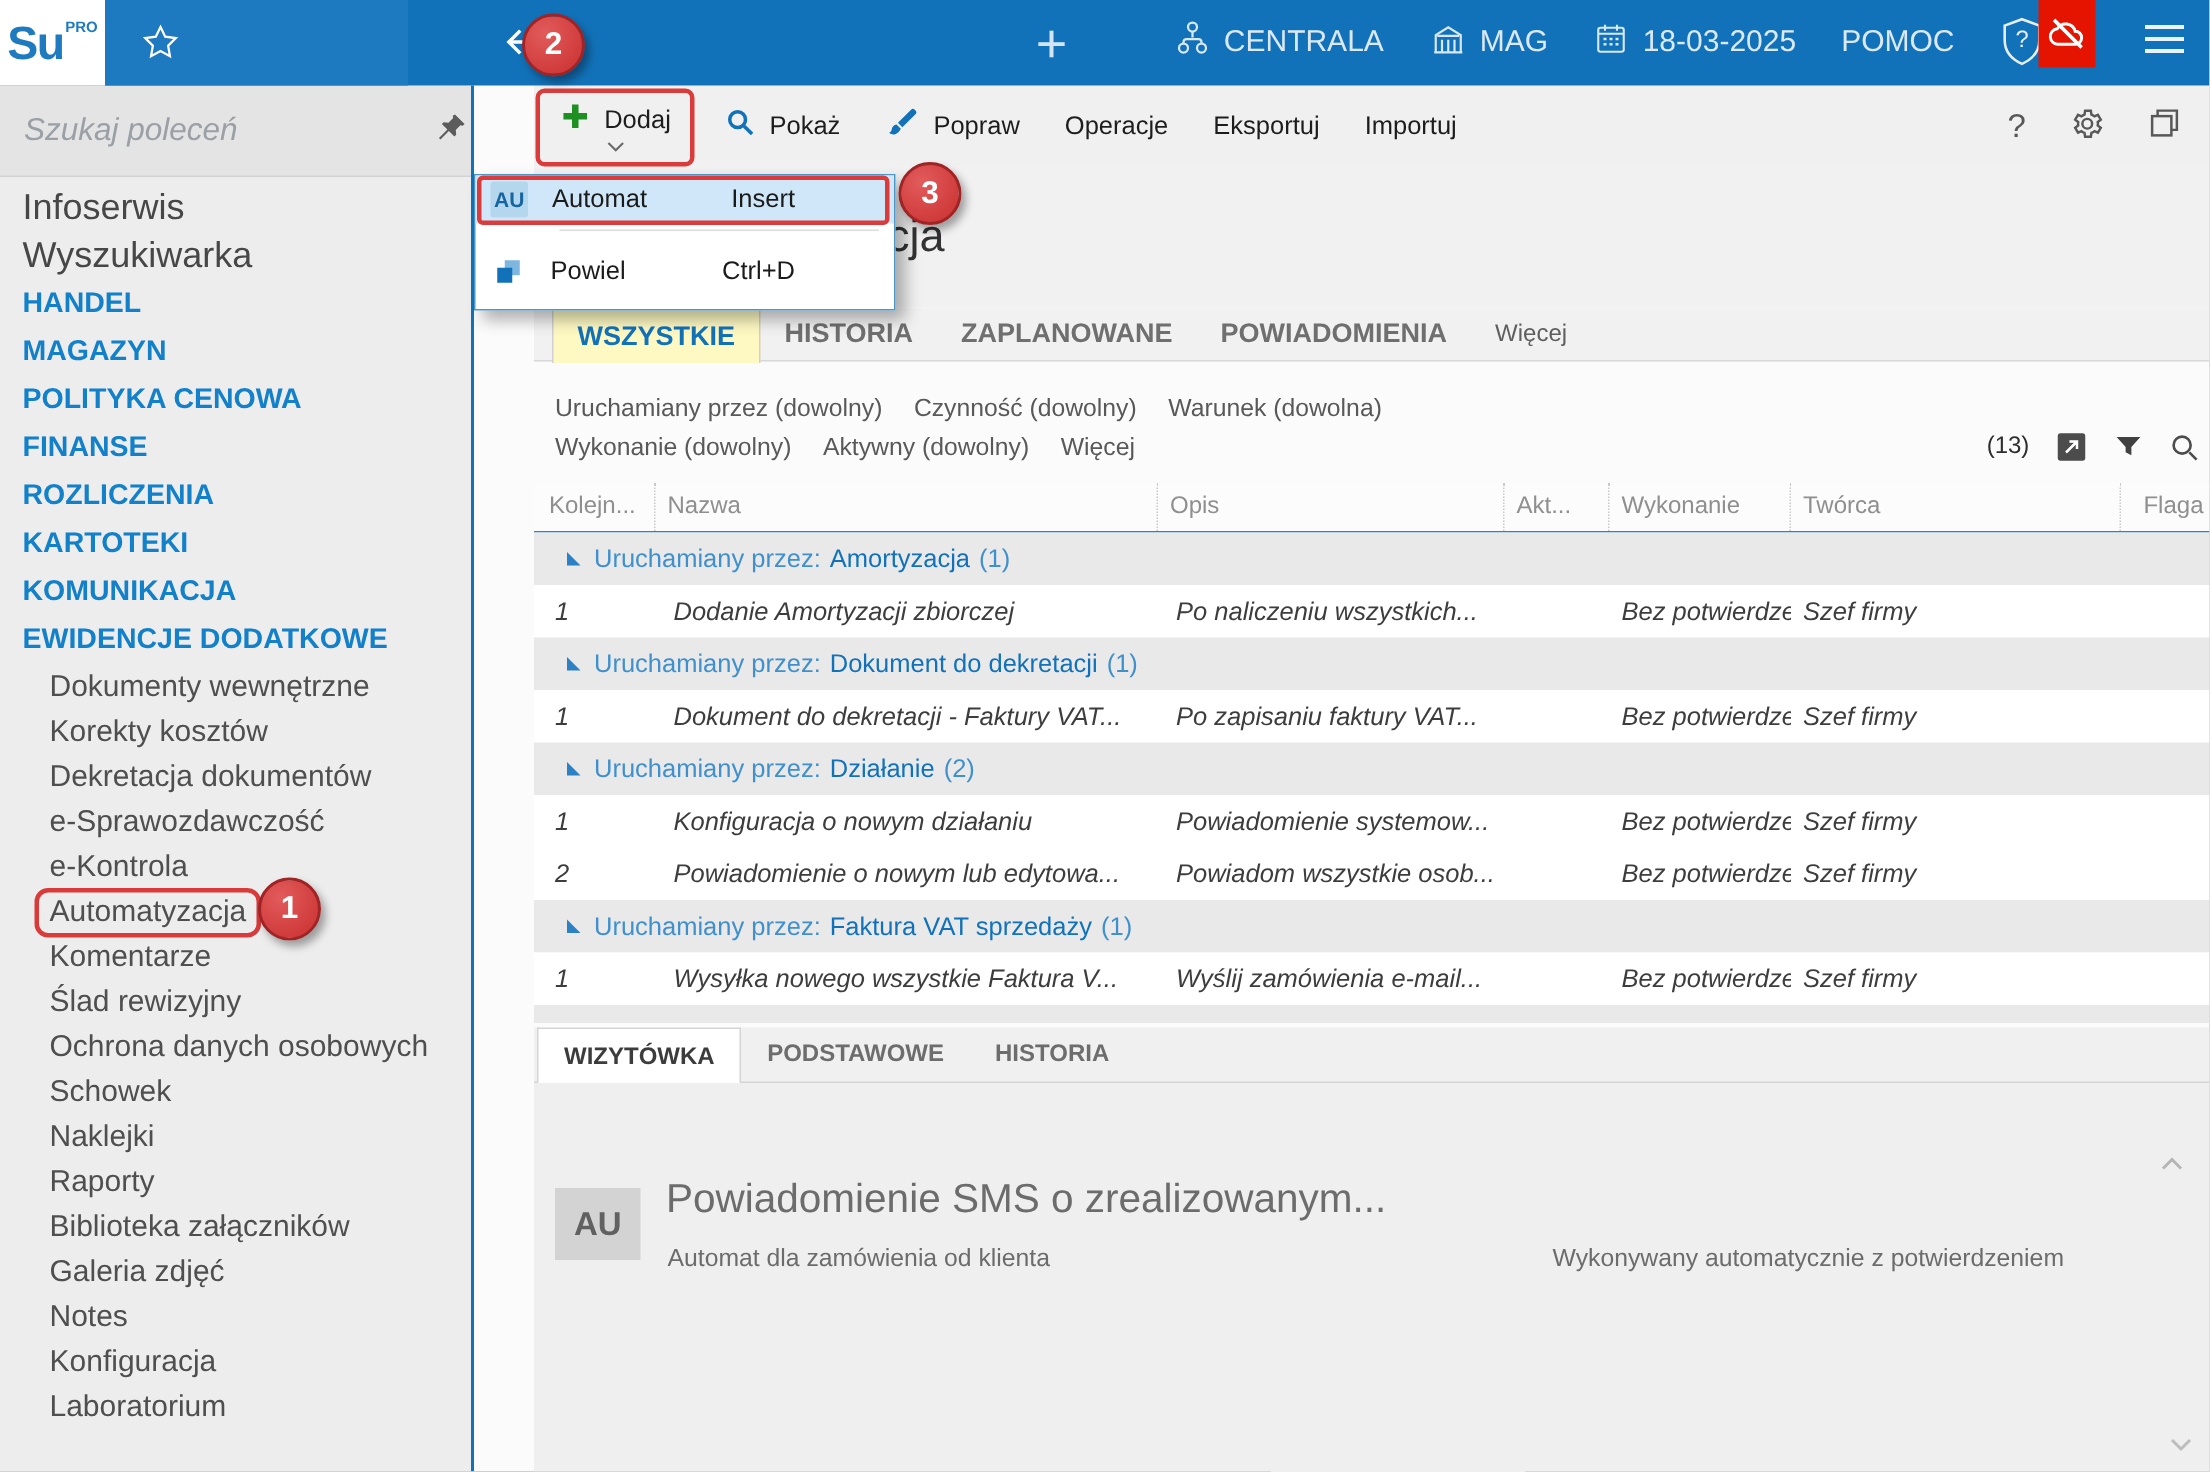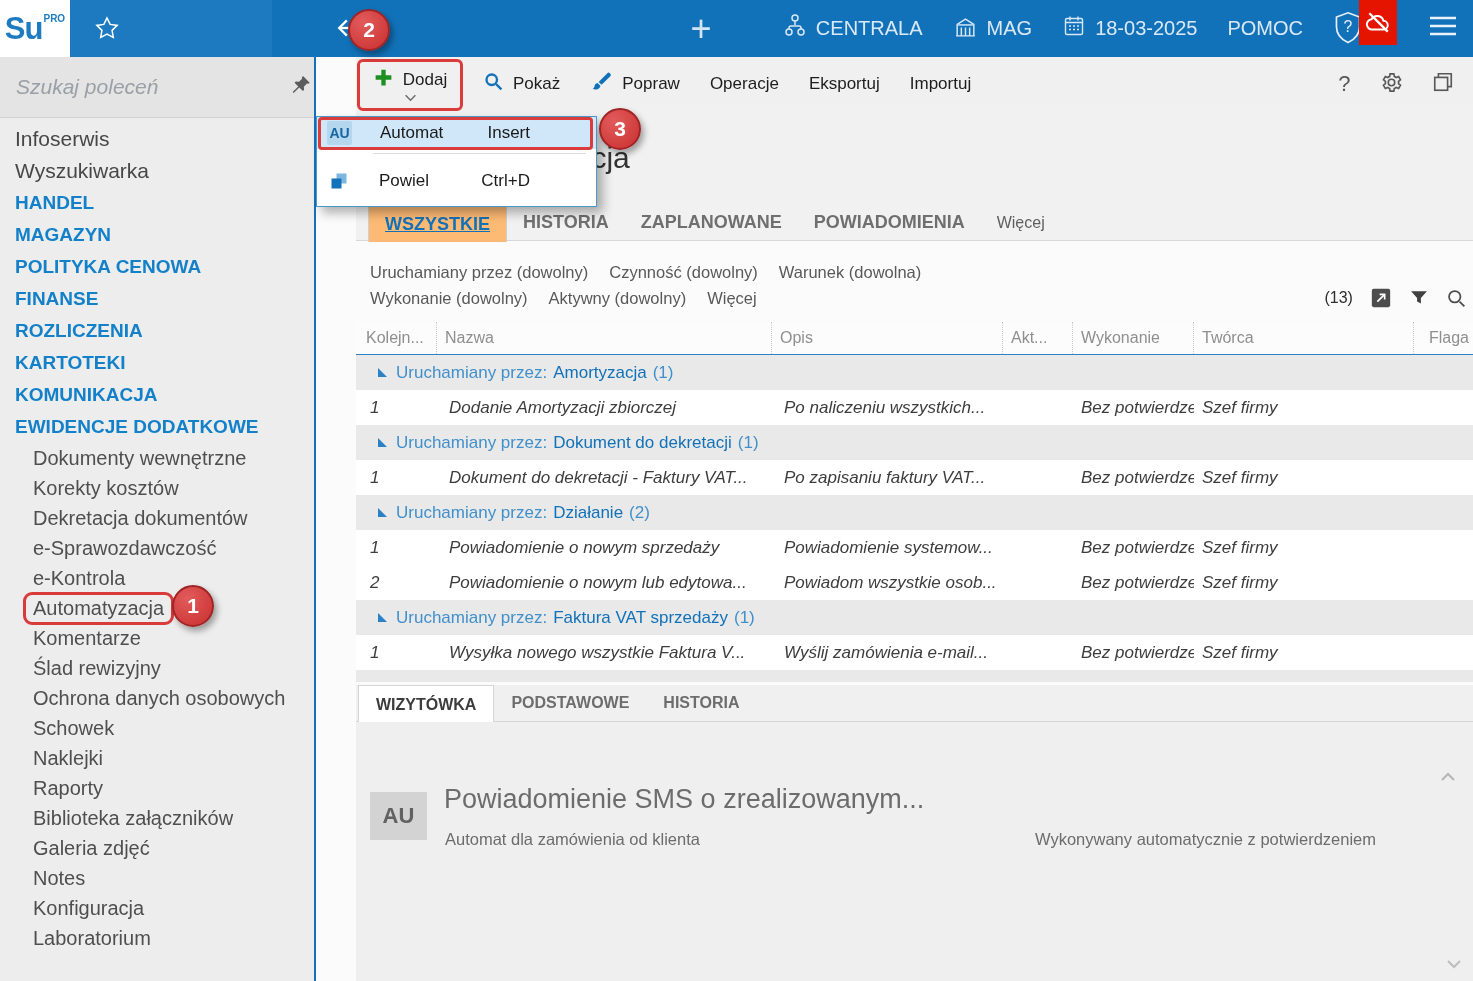--- a/index.html
+++ b/index.html
@@ -23,21 +23,21 @@
 .alert-badge{position:absolute;left:26px;top:0;width:38px;height:45px;background:#e51400;display:flex;align-items:center;justify-content:center;}
 
 
 .sidebar{position:absolute;left:0;top:57px;width:316px;height:924px;background:#ededed;}
 .sidebar-accent{position:absolute;right:0;top:0;width:2px;height:100%;background:#1272b9;}
 .sb-search{position:absolute;left:0;top:0;width:314px;height:61px;background:#e4e4e4;border-bottom:1px solid #d2d2d2;display:flex;align-items:center;padding:0 18px 0 16px;}
 .sb-search input{flex:1;background:transparent;border:none;outline:none;font-family:"Liberation Sans",sans-serif;font-style:italic;font-size:21px;color:#8f959b;}
 .sb-search input::placeholder{color:#9aa0a6;}
 .sb-nav{position:absolute;left:0;top:62px;width:314px;bottom:0;padding-top:4px;overflow:hidden;}
 .nav-item{display:flex;align-items:center;position:relative;cursor:pointer;}
-.nav-plain{height:32px;padding-left:15px;font-size:21px;color:#474747;}
+.nav-plain{height:32px;padding-left:15px;font-size:24px;color:#474747;}
 .nav-section{height:32px;padding-left:15px;font-size:19px;font-weight:700;color:#1380ca;}
 .nav-sub{height:30px;padding-left:33px;font-size:20px;color:#4f4f4f;}
 .hl-box{display:inline-block;border:3px solid #d93b3b;border-radius:9px;padding:0 7px 1px 7px;margin-left:-10px;line-height:26px;}
 
 
 .main{position:absolute;left:316px;top:57px;width:1157px;height:924px;background:#fbfbfb;margin-left:40px;}
 .toolbar{position:absolute;left:0;top:0;width:1157px;height:54px;background:#f0f0f0;}
 .region-title{position:absolute;left:0;top:54px;width:1157px;height:94px;background:#f1f1f1;}
 .page-title{position:absolute;left:77px;top:84px;font-size:30px;color:#333;z-index:1;}
 .tbtn{position:absolute;display:flex;align-items:center;gap:9px;font-size:17px;color:#1d1d1d;cursor:pointer;}
@@ -48,34 +48,34 @@
 .tb-icons{position:absolute;right:12px;top:0;height:54px;display:flex;align-items:center;gap:29px;color:#585858;}
 .tb-icons .wicon{font-size:22px;color:#585858;cursor:pointer;line-height:1;}
 
 
 .dropdown{position:absolute;left:316px;top:116px;width:281px;background:#fff;border:1px solid #4a97c9;box-shadow:6px 6px 10px rgba(0,0,0,0.30);z-index:50;padding-bottom:8px;}
 .dd-item{position:relative;display:flex;align-items:center;height:32px;font-size:17px;color:#1b1b1b;cursor:pointer;}
 .dd-item.hl{background:#cfe7f8;}
 .dd-item.second{height:34px;margin-top:10px;}
 .dd-sep{height:1px;background:#dcdcdc;margin:4px 10px 0 56px;}
 .au-tile{width:25px;height:24px;margin-left:10px;background:#b5d7ee;color:#1566a0;font-weight:700;font-size:14px;display:flex;align-items:center;justify-content:center;border-radius:2px;}
-.dd-label{margin-left:28px;}
+.dd-label{margin-left:16px;}
 .dd-short{margin-left:auto;margin-right:66px;}
 .dd-icon2{margin-left:12px;width:22px;display:flex;}
 
 
 .red-rect{position:absolute;border:3px solid #da3b3b;border-radius:6px;pointer-events:none;z-index:55;}
 .anno-circle{width:42px;height:42px;border-radius:50%;background:radial-gradient(circle at 35% 30%,#e25b5b,#c92f2f);border:2px solid #9e2426;box-shadow:3px 4px 6px rgba(0,0,0,0.35);color:#fff;font-size:21px;font-weight:700;display:flex;align-items:center;justify-content:center;z-index:60;}
 .anno-abs{position:absolute;}
 .anno-inline{position:absolute;left:172px;top:-8px;}
 
 
 .view-tabs{position:absolute;left:0;top:148px;width:1157px;height:36px;background:#f1f1f1;border-bottom:1px solid #d8d8d8;display:flex;align-items:stretch;padding-left:12px;}
 .vtab{display:flex;align-items:center;padding:0 16px;font-size:18px;font-weight:700;color:#6f6f6f;cursor:pointer;}
-.vtab.active{background:#fdba74;color:#1272b9;border:1px solid #d0d0d0;border-bottom:none;height:37px;text-decoration:underline;}
+.vtab.active{background:#fef9c3;color:#1272b9;border:1px solid #d0d0d0;border-bottom:none;height:37px;}
 .vtab.more{font-size:16px;font-weight:400;color:#5f5f5f;}
 
 
 .filters{position:absolute;left:0;top:188px;width:1157px;height:81px;background:#fbfbfb;}
 .frow{position:absolute;left:14px;display:flex;gap:21px;font-size:16.5px;color:#595959;}
 .frow.r1{top:18px;}
 .frow.r2{top:44px;}
 .flink{cursor:pointer;}
 .ficons{position:absolute;right:18px;top:42px;display:flex;align-items:center;gap:17px;}
 .fcount{font-size:16px;color:#2e2e2e;}
@@ -419,21 +419,21 @@
             <div class="dcell cell-flag"></div>
           </div>
           <div class="trow group">
             <span class="tri"></span>
             <span class="gpre">Uruchamiany przez:</span>
             <span class="gval">Działanie</span>
             <span class="gcnt">(2)</span>
           </div>
           <div class="trow data">
             <div class="dcell cell-seq">1</div>
-            <div class="dcell cell-name">Powiadomienie o nowym sprzedaży</div>
+            <div class="dcell cell-name">Konfiguracja o nowym działaniu</div>
             <div class="dcell cell-desc">Powiadomienie systemow...</div>
             <div class="dcell cell-akt"></div>
             <div class="dcell cell-exec">Bez potwierdze...</div>
             <div class="dcell cell-creator">Szef firmy</div>
             <div class="dcell cell-flag"></div>
           </div>
           <div class="trow data">
             <div class="dcell cell-seq">2</div>
             <div class="dcell cell-name">Powiadomienie o nowym lub edytowa...</div>
             <div class="dcell cell-desc">Powiadom wszystkie osob...</div>

